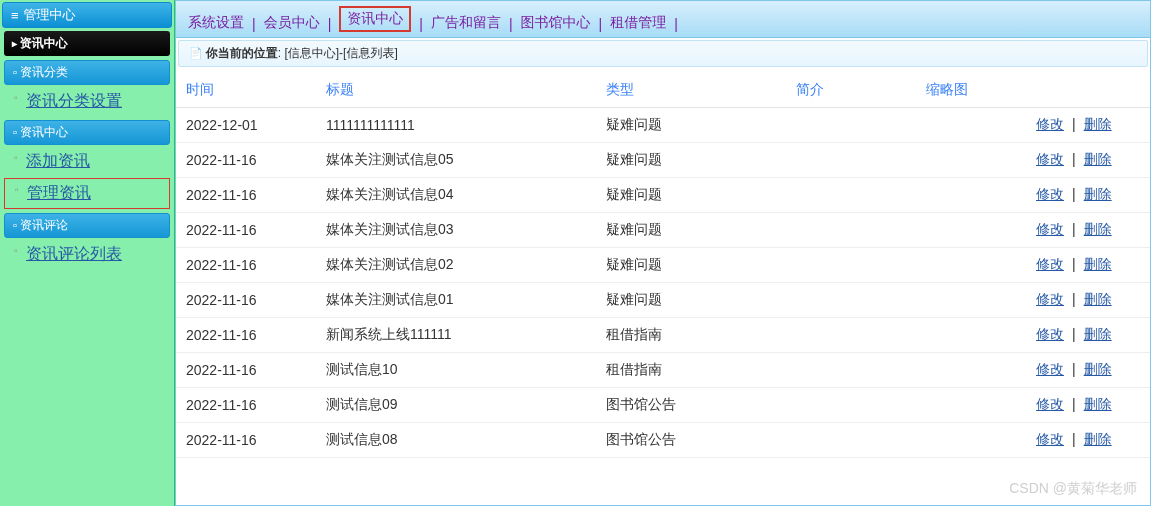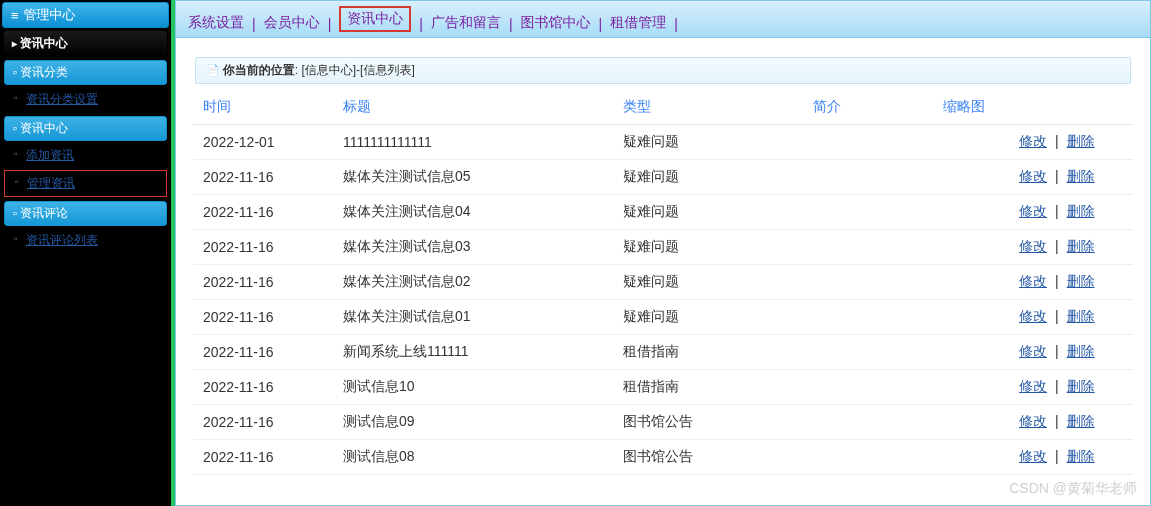--- a/index.html
+++ b/index.html
@@ -1,34 +1,34 @@
 <!DOCTYPE html>
 <html><head>
 <meta charset="utf-8">
 <style>
 *{box-sizing:border-box;margin:0;padding:0}
 body{font-family:"Microsoft YaHei",SimSun,sans-serif;font-size:13px;background:#fff;width:1151px;height:506px;overflow:hidden}
 .layout{display:flex;width:100%;height:100%}
-.sidebar{width:175px;min-width:175px;background:#000000;border-right:4px solid #22c55e}
+.sidebar{width:175px;min-width:175px;background:#86efac;border-right:1px solid #22c55e}
 .side-top{background:linear-gradient(#3fb5e8,#0b8fd4);color:#fff;padding:3px 8px;font-size:13px;border:1px solid #0d8ccb;border-radius:3px;margin:2px;display:flex;align-items:center}
 .side-top::before{content:"≡";margin-right:5px;font-weight:bold}
 .side-panel{background:linear-gradient(#1a1a1a,#000);color:#fff;padding:4px 8px;border-radius:3px;margin:3px 4px 2px 4px;font-size:12px;font-weight:bold}
 .side-panel::before{content:"▸ ";font-size:10px}
 .side-head{background:linear-gradient(#3db2e6,#1697d6);color:#fff;padding:3px 8px;border-radius:3px;margin:4px 4px 2px 4px;font-size:12px;border:1px solid #1290cf}
 .side-head::before{content:"▫ ";font-size:11px}
-.side-item{padding:4px 8px 4px 22px;margin:2px 4px;font-size:12px;position:relative}
+.side-item{padding:4px 8px 4px 22px;margin:2px 4px;font-size:16px;position:relative}
 .side-item::before{content:"▫";position:absolute;left:10px;color:#888;font-size:10px;top:5px}
 .side-item a{color:#2659a6;text-decoration:underline;cursor:pointer}
 .side-item.boxed{border:1px solid #d43a2f}
 .main{flex:1;display:flex;flex-direction:column;min-width:0}
 .topnav{background:linear-gradient(#d7effc,#a7dcf7);border:1px solid #7ec7e7;padding:5px 8px;display:flex;align-items:flex-end;color:#7a1fa2;font-size:14px}
 .topnav a{color:#7a1fa2;text-decoration:none;margin:0 4px;cursor:pointer}
 .topnav .sep{color:#7a1fa2;margin:0 4px}
 .topnav .boxed{border:2px solid #d43a2f;padding:2px 6px}
-.content{flex:1;border:1px solid #7ec7e7;border-top:none;margin:0;padding:17px;display:flex;flex-direction:column}
+.content{flex:1;border:1px solid #7ec7e7;border-top:none;margin:0;padding:0;display:flex;flex-direction:column}
 .breadcrumb{background:linear-gradient(#f3fafe,#e7f5fd);border-bottom:1px solid #c3e3f3;padding:4px 10px;font-size:12px;color:#333;margin:2px;border:1px solid #c3e3f3;border-radius:2px}
 .breadcrumb::before{content:"📄 ";font-size:11px}
 .breadcrumb b{font-weight:bold}
 .tbl{width:100%;border-collapse:collapse;margin-top:4px}
 .tbl th{text-align:left;padding:8px 10px;font-weight:normal;font-size:14px;color:#3b82f6;border-bottom:1px solid #e3e3e3}
 .tbl td{padding:8px 10px;font-size:14px;color:#333;border-bottom:1px solid #eee}
 .tbl td.act a{color:#2659a6;text-decoration:underline;cursor:pointer;margin:0 6px}
 .tbl td.act .sep{color:#333;margin:0 2px}
 .pager{padding:10px 6px;font-size:14px;color:#333}
 .pager a{color:#2659a6;text-decoration:underline;margin-right:2px;cursor:pointer}

